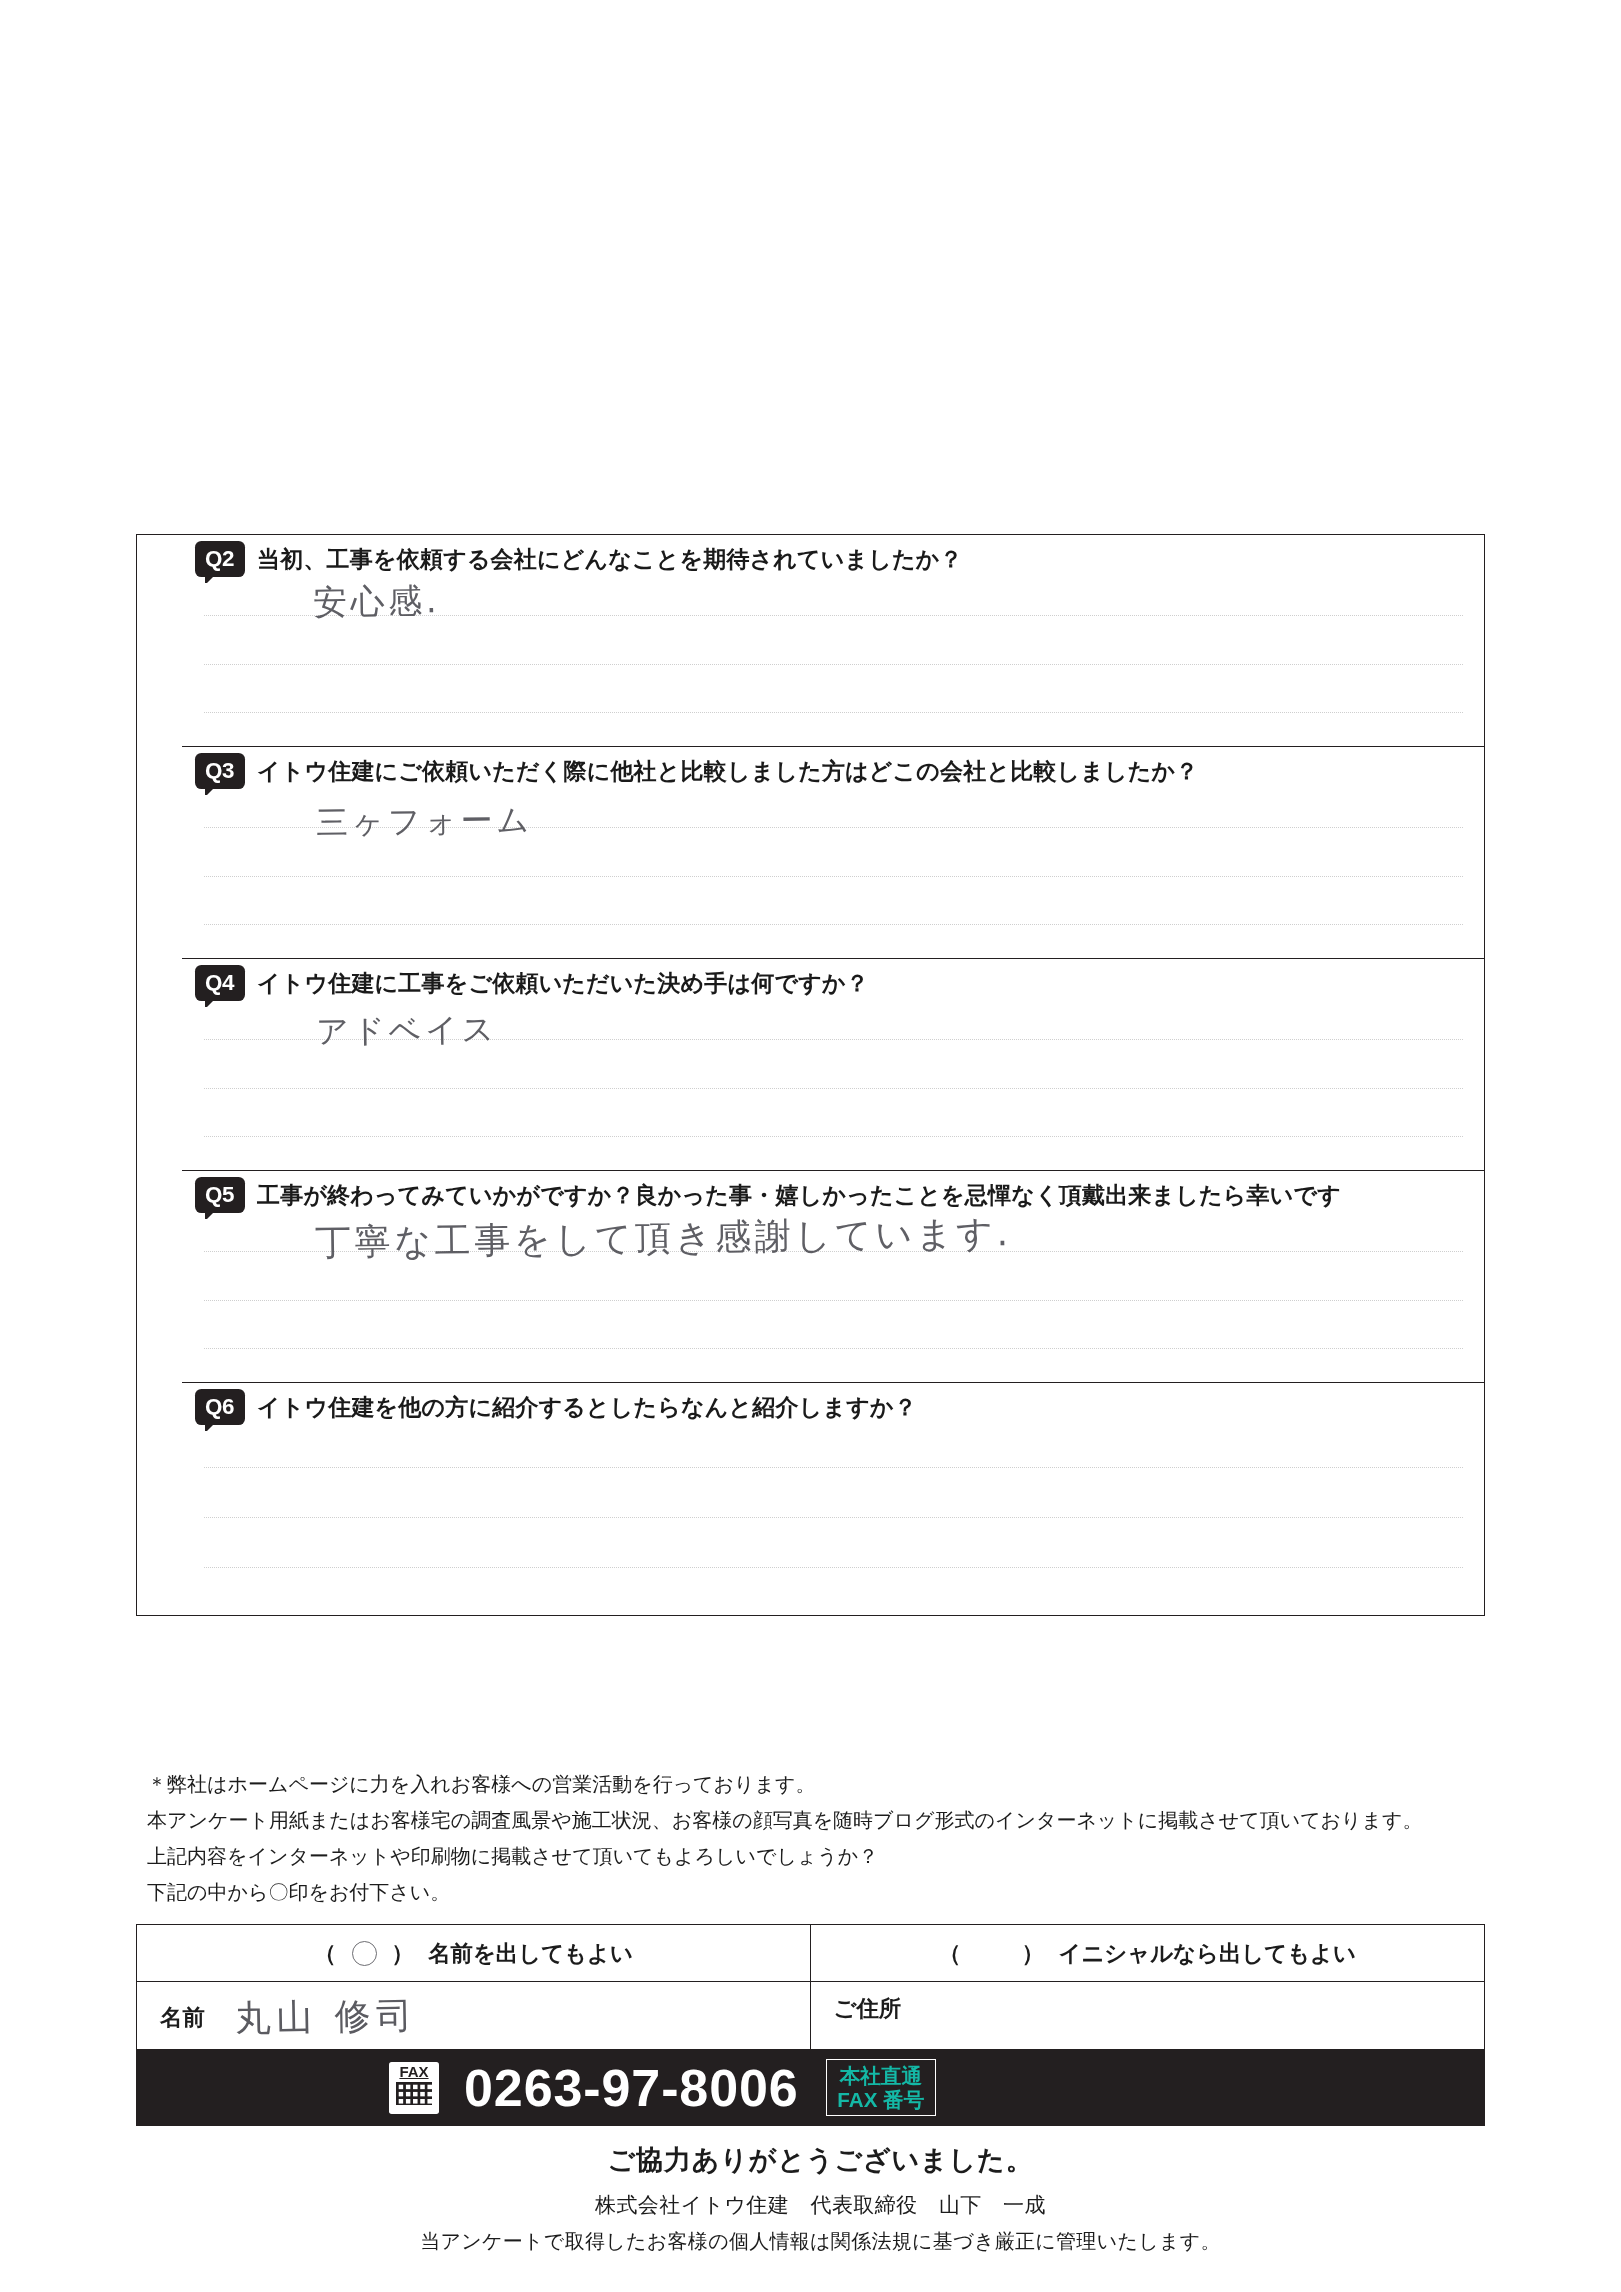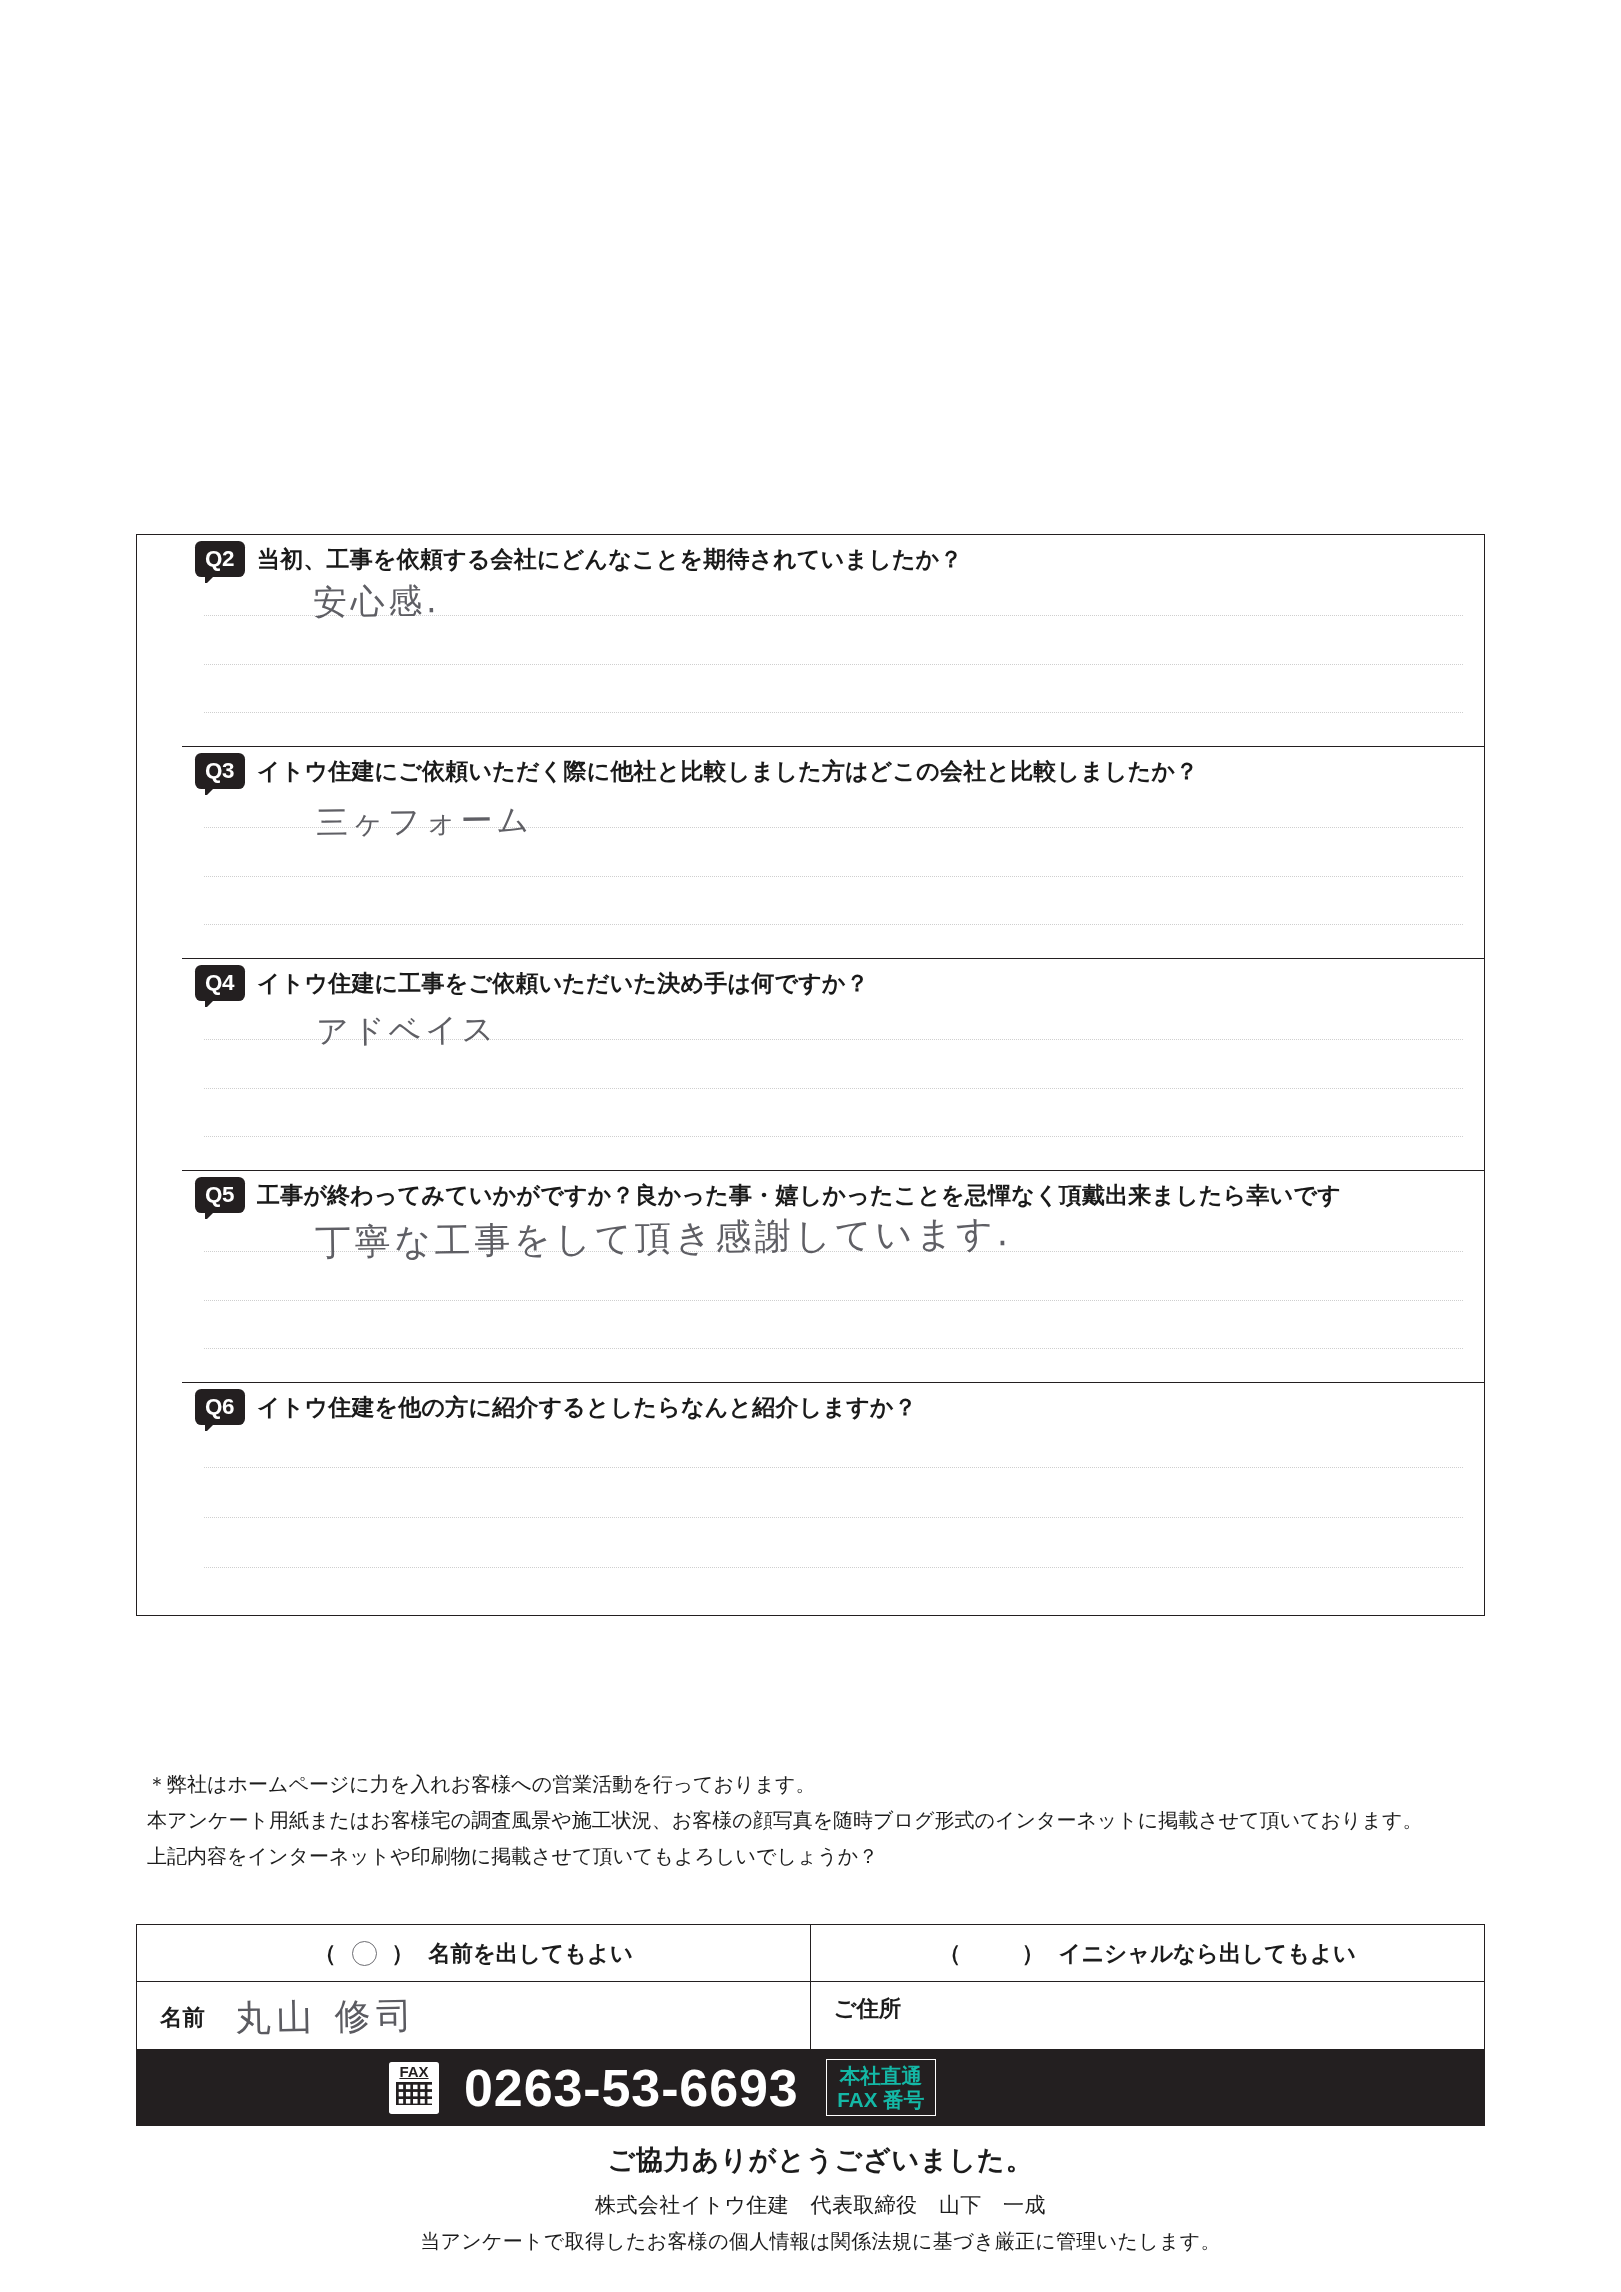--- a/index.html
+++ b/index.html
@@ -347,20 +347,21 @@
         <div class="answer hand" style="left:134px; top:0px;"></div>
       </div>
     </div>
 
   </div>
 
   <div class="notes">
     <div>＊弊社はホームページに力を入れお客様への営業活動を行っております。</div>
     <div>本アンケート用紙またはお客様宅の調査風景や施工状況、お客様の顔写真を随時ブログ形式のインターネットに掲載させて頂いております。</div>
     <div>上記内容をインターネットや印刷物に掲載させて頂いてもよろしいでしょうか？</div>
+    <div>下記の中から〇印をお付下さい。</div>
   </div>
 
   <div class="permtable">
     <div class="permrow top">
       <div class="permcellL">
         <span class="paren">（</span>
         <span class="circlemark"></span>
         <span class="paren">）</span>
         <span style="margin-left:12.5px">名前</span>
         <span>を出してもよい</span>
@@ -383,21 +384,21 @@
         <span class="addrfaint"></span>
       </div>
     </div>
   </div>
 
   <div class="faxbar">
     <div class="faxicon">
       <span>FAX</span>
       <span class="faxdots"></span>
     </div>
-    <div class="faxnum">0263-53-6693</div>
+    <div class="faxnum">0263-97-8006</div>
     <div class="faxtagbox">
       <div>本社直通</div>
       <div>FAX 番号</div>
     </div>
   </div>
 
   <div class="footer">
     <div class="thanks">ご協力ありがとうございました。</div>
     <div class="company">株式会社イトウ住建　代表取締役　山下　一成</div>
     <div class="privacy">当アンケートで取得したお客様の個人情報は関係法規に基づき厳正に管理いたします。</div>

